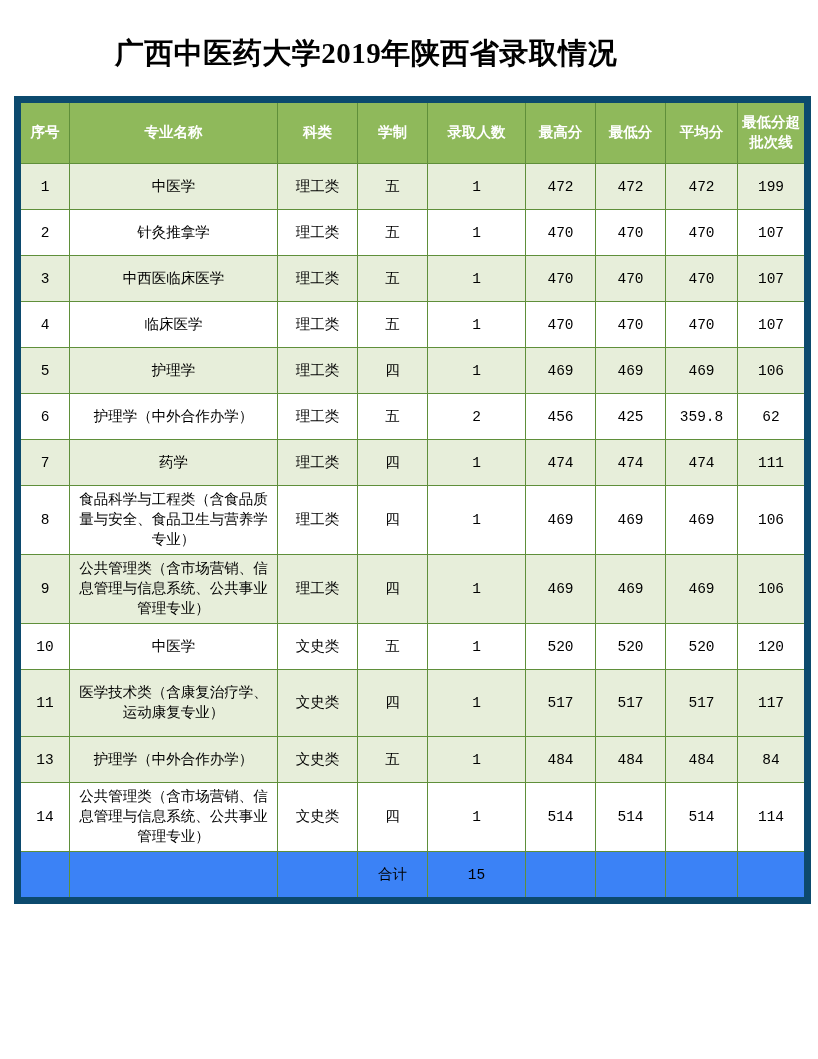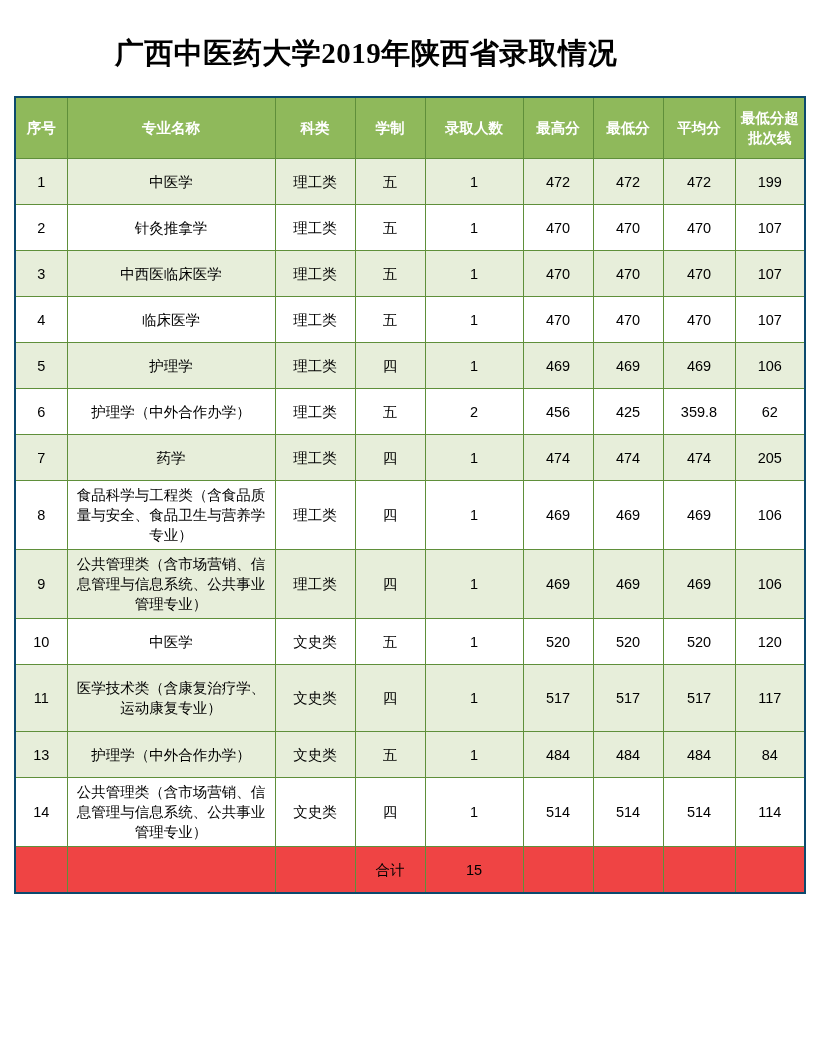--- a/index.html
+++ b/index.html
@@ -25,21 +25,22 @@
     font-weight: bold;
     font-size: 29px;
     letter-spacing: 0.5px;
     padding: 34px 0 22px 0;
     color: #000;
   }
   table.grades {
     border-collapse: collapse;
     table-layout: fixed;
     width: 790px;
-    border: 2px solid #0c4a6e;
+    border: 7px solid #0c4a6e;
+    font-family: Liberation Mono, monospace;
   }
   table.grades th, table.grades td {
     border: 1px solid #5f8f3a;
     text-align: center;
     vertical-align: middle;
     font-size: 14.5px;
     padding: 4px 3px;
     line-height: 1.38;
   }
   thead th {
@@ -71,21 +72,21 @@
   .col-major  { width: 208px; }
   .col-cat    { width: 80px; }
   .col-sys    { width: 70px; }
   .col-count  { width: 98px; }
   .col-max    { width: 70px; }
   .col-min    { width: 70px; }
   .col-avg    { width: 72px; }
   .col-over   { width: 70px; }
   .hdr-two-line { line-height: 1.2; }
   tfoot td {
-    background: #ef4444;
+    background: #3b82f6;
     height: 37px;
     font-size: 14.5px;
   }
   tfoot td.empty-cell { border-left: 1px solid #5f8f3a; }
 </style>
 </head>
 <body>
 
 <div class="page">
 
@@ -188,21 +189,21 @@
         </tr>
         <tr class="odd">
           <td>7</td>
           <td class="major">药学</td>
           <td>理工类</td>
           <td>四</td>
           <td>1</td>
           <td>474</td>
           <td>474</td>
           <td>474</td>
-          <td>205</td>
+          <td>111</td>
         </tr>
         <tr class="even tall">
           <td>8</td>
           <td class="major">食品科学与工程类（含食品质量与安全、食品卫生与营养学专业）</td>
           <td>理工类</td>
           <td>四</td>
           <td>1</td>
           <td>469</td>
           <td>469</td>
           <td>469</td>

